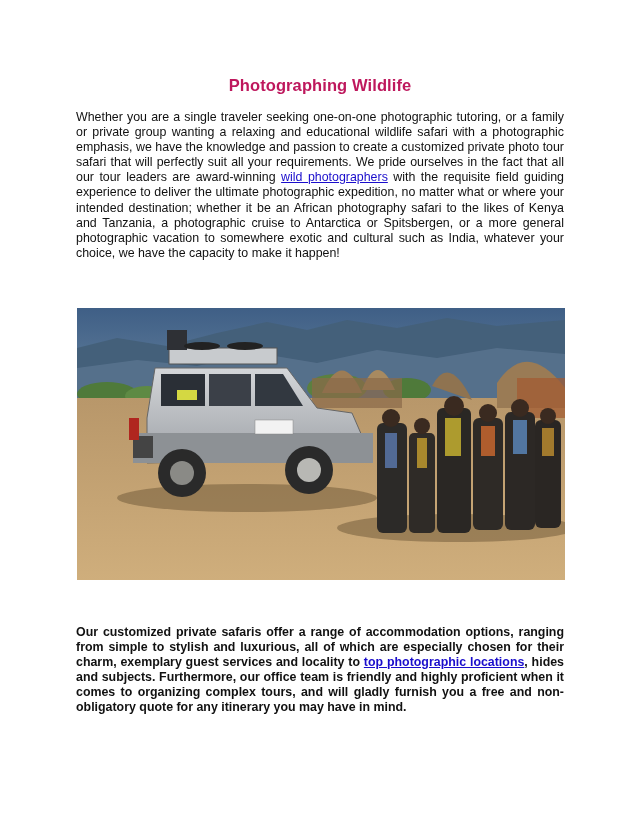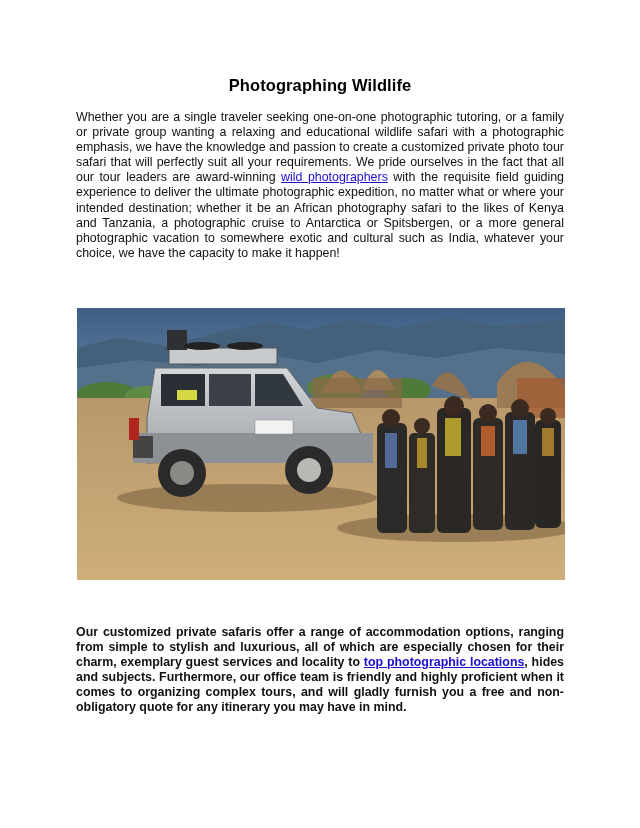--- a/index.html
+++ b/index.html
@@ -1,20 +1,20 @@
 <!DOCTYPE html>
 <html><head>
   <meta charset="utf-8">
   <style>
     html, body { margin: 0; padding: 0; background: #ffffff; }
     body { width: 640px; height: 828px; position: relative; overflow: hidden;
            font-family: "Liberation Sans", "DejaVu Sans", sans-serif; color: #111; }
     .page { position: absolute; left: 0; top: 0; width: 640px; height: 828px; background: #fff; }
     .title { position: absolute; left: 0; width: 640px; top: 76px; text-align: center;
-             font-size: 16.5px; font-weight: bold; color: #000000; letter-spacing: 0.1px; }
+             font-size: 16.5px; font-weight: bold; color: #be185d; letter-spacing: 0.1px; }
     .para { position: absolute; left: 76px; width: 488px; font-size: 12.4px; line-height: 15.1px;
             text-align: justify; text-align-last: left; color: #111; }
     .para1 { top: 110px; }
     .para2 { top: 625px; font-weight: bold; }
     a.link { color: #1a0dcc; text-decoration: underline; }
     .photo { position: absolute; left: 77px; top: 308px; width: 488px; height: 272px; overflow: hidden; }
     .photo svg { display: block; }
   </style>
 </head>
 <body>

